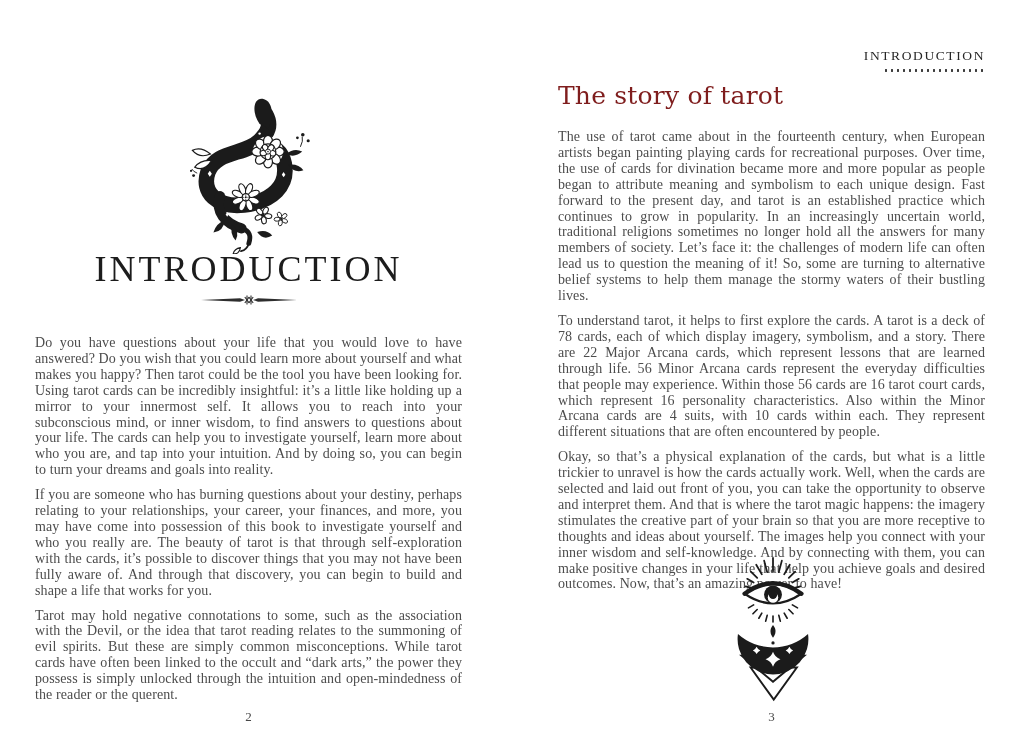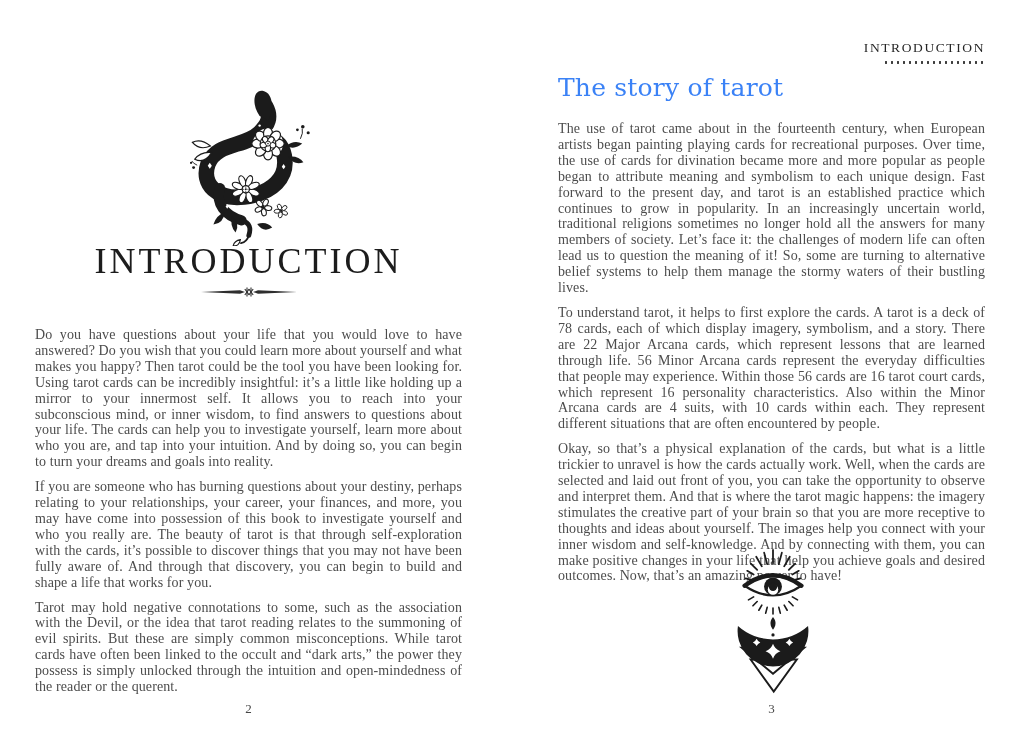--- a/index.html
+++ b/index.html
@@ -1,20 +1,20 @@
 <!DOCTYPE html>
 <html><head>
 <meta charset="utf-8">
 <style>
   html,body { margin:0; padding:0; background:#ffffff; }
   .spread {
     position:relative; width:1020px; height:729px; background:#ffffff;
     font-family:"Liberation Serif", serif; overflow:hidden;
   }
-  .page { position:absolute; top:8px; width:510px; height:712px; }
+  .page { position:absolute; top:16px; width:510px; height:712px; }
   .page-left  { left:0; }
   .page-right { left:510px; }
 
   
   .snake-art { position:absolute; left:190px; top:80px; width:132px; height:158px; }
   .chapter-title {
     position:absolute; left:35px; top:232px; width:427px; margin:0;
     text-align:center; font-size:36px; font-weight:400; letter-spacing:3px;
     color:#1c1c1c; font-family:"Liberation Serif", serif;
   }
@@ -41,21 +41,21 @@
     font-size:13.5px; letter-spacing:1.6px; color:#262626;
   }
   .header-dots {
     position:absolute; left:373px; top:53px; width:102px; height:3px;
     background-image:radial-gradient(circle, #3c3c3c 1.1px, transparent 1.35px);
     background-size:6px 3px; background-repeat:repeat-x;
   }
   .right-body { position:absolute; left:48px; top:64px; width:427px; }
   .section-heading {
     margin:0 0 5px 0; font-family:"DejaVu Serif", serif; font-weight:500;
-    font-size:25px; line-height:31px; color:#3b82f6; letter-spacing:0.2px;
+    font-size:25px; line-height:31px; color:#7f1d1d; letter-spacing:0.2px;
     text-align:left;
   }
   .section-heading + p { margin-top:18px; }
   .section-heading.second { margin-top:10px; }
 
   .eye-art { position:absolute; left:222px; top:540px; width:82px; height:150px; }
 </style>
 </head>
 <body>
 

